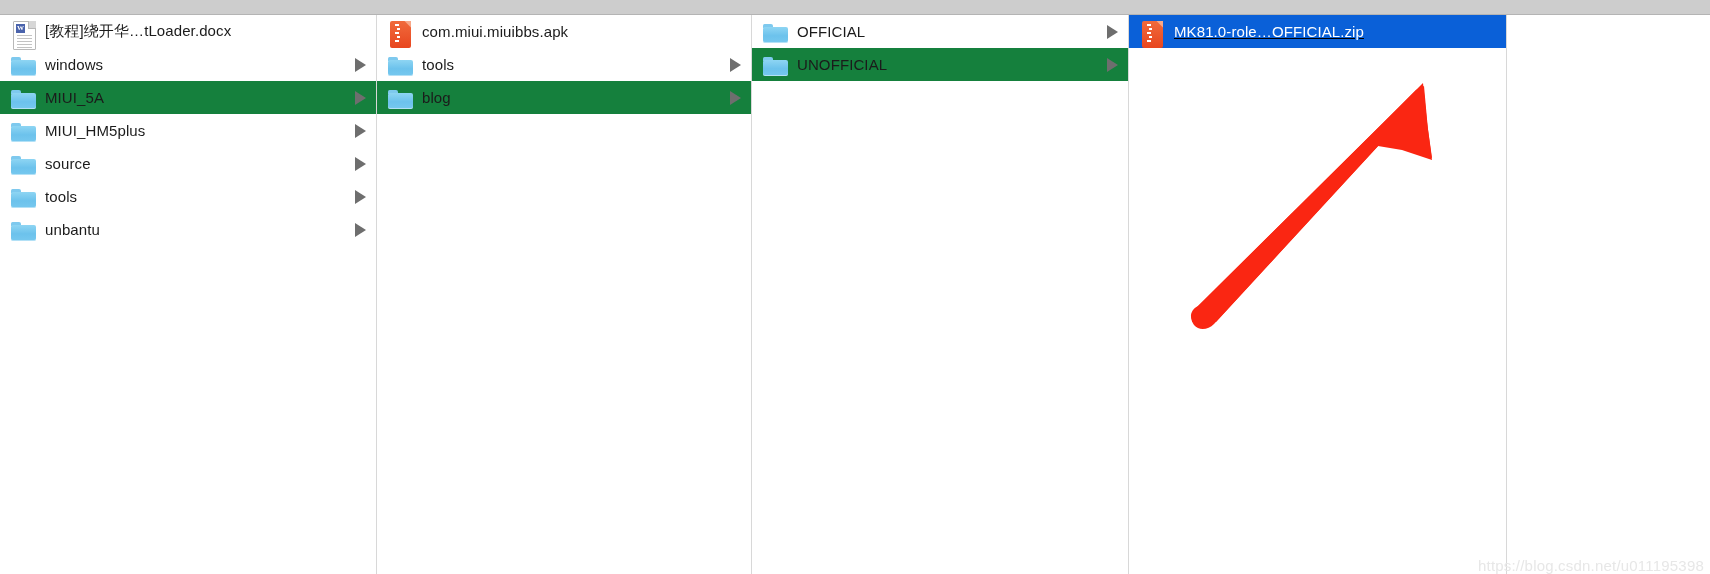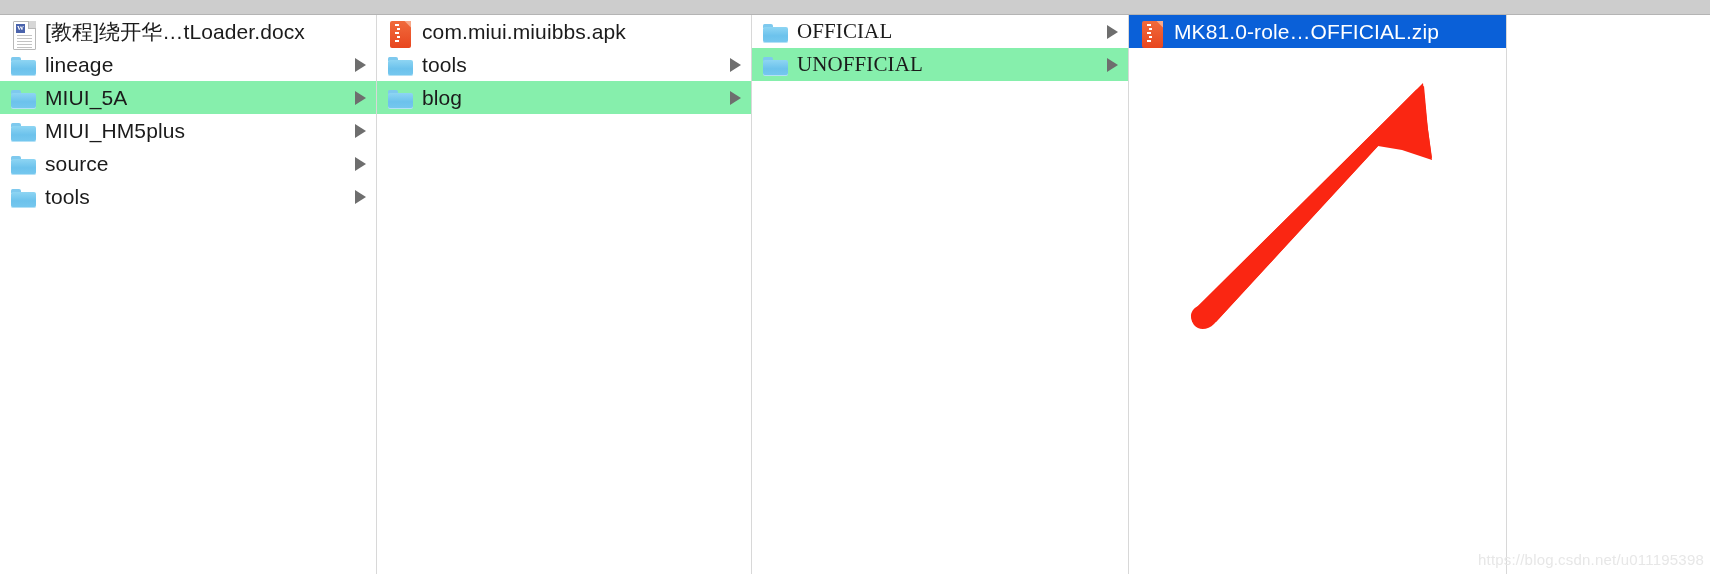--- a/index.html
+++ b/index.html
@@ -46,35 +46,35 @@
   .column {
     position: relative;
     height: 100%;
     background: #ffffff;
     border-right: 1px solid #d8d8d8;
     box-sizing: border-box;
     overflow: hidden;
   }
   .col-1 { width: 377px; }
   .col-2 { width: 375px; }
-  .col-3 { width: 377px; font-family: Liberation Serif, serif; }
+  .col-3 { width: 377px; }
   .col-4 { width: 378px; border-right: 1px solid #d8d8d8; }
   .col-5 { width: 200px; border-right: none; }
 
   .row {
     position: relative;
     display: flex;
     align-items: center;
     height: 33px;
     padding-left: 10px;
     box-sizing: border-box;
     white-space: nowrap;
   }
-  .row.selected-inactive { background: #86efac; }
-  .row.selected-active { background: #0a60d8; }
+  .row.selected-inactive { background: #15803d; }
+  .row.selected-active { background: #0a60d8; text-decoration: underline; }
   .row.selected-active .row-label { color: #ffffff; }
 
   .row-icon {
     width: 26px;
     height: 26px;
     flex: 0 0 26px;
     position: relative;
     margin-right: 9px;
   }
 
@@ -182,21 +182,21 @@
   .ic-archive .zip i {
     display: block;
     width: 4px;
     height: 2px;
     background: #ffffff;
     margin-bottom: 2px;
   }
   .ic-archive .zip i:nth-child(even) { margin-left: 1.5px; width: 3px; }
 
   .row-label {
-    font-size: 21px;
+    font-size: 15px;
     color: #1b1b1b;
     letter-spacing: 0.1px;
     overflow: hidden;
     text-overflow: ellipsis;
   }
 
   .disclosure {
     position: absolute;
     right: 10px;
     top: 50%;
@@ -215,21 +215,21 @@
     top: 60px;
     width: 280px;
     height: 270px;
     pointer-events: none;
   }
 
   
   .watermark {
     position: absolute;
     right: 6px;
-    bottom: 6px;
+    bottom: 0;
     font-size: 15px;
     color: #e7e7e7;
     letter-spacing: 0.2px;
     user-select: none;
   }
 </style>
 </head>
 <body>
 
 <div id="finder">
@@ -255,21 +255,21 @@
         </span>
         <span class="row-label">[教程]绕开华…tLoader.docx</span>
       </div>
       <div class="row">
         <span class="row-icon">
             <span class="ic-folder">
               <span class="tab"></span>
               <span class="body"></span>
             </span>
           </span>
-        <span class="row-label">lineage</span>
+        <span class="row-label">windows</span>
         <span class="disclosure"></span>
       </div>
       <div class="row selected-inactive">
         <span class="row-icon">
             <span class="ic-folder">
               <span class="tab"></span>
               <span class="body"></span>
             </span>
           </span>
         <span class="row-label">MIUI_5A</span>
@@ -296,20 +296,30 @@
         <span class="disclosure"></span>
       </div>
       <div class="row">
         <span class="row-icon">
             <span class="ic-folder">
               <span class="tab"></span>
               <span class="body"></span>
             </span>
           </span>
         <span class="row-label">tools</span>
+        <span class="disclosure"></span>
+      </div>
+      <div class="row">
+        <span class="row-icon">
+            <span class="ic-folder">
+              <span class="tab"></span>
+              <span class="body"></span>
+            </span>
+          </span>
+        <span class="row-label">unbantu</span>
         <span class="disclosure"></span>
       </div>
     </div>
 
     <div class="column col-2">
       <div class="row">
         <span class="row-icon">
           <span class="ic-archive">
               <span class="corner"></span>
               <span class="zip">

